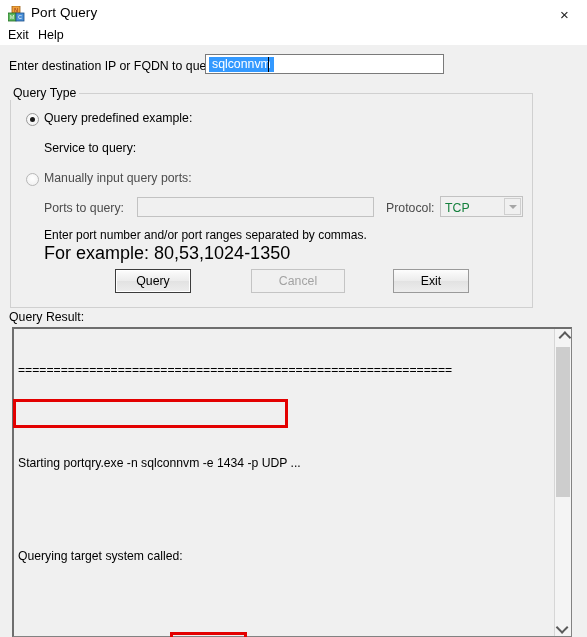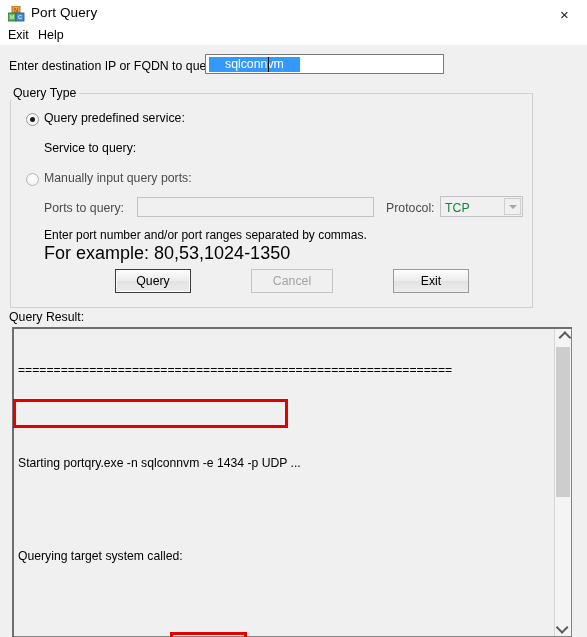--- a/index.html
+++ b/index.html
@@ -93,21 +93,21 @@
     padding: 0;
     overflow: hidden;
   }
   #dest-input-value {
     display: inline-block;
     margin: 2px 0 0 3px;
     font-size: 12.3px;
     background: #3399ff;
     color: #ffffff;
     line-height: 15px;
-    padding: 0 16px;
+    padding: 0 3px;
   }
   #dest-caret {
     position: absolute;
     left: 62px; top: 2px;
     width: 1px; height: 15px;
     background: #000;
   }
 
   
   #group-query-type {
@@ -252,21 +252,21 @@
     font-size: 12.3px;
     color: #000;
     cursor: default;
   }
   #btn-query {
     left: 115px; top: 224px; width: 76px;
     border: 1px solid #3c3c3c;
     box-shadow: inset 0 0 0 1px #ffffff;
   }
   #btn-cancel {
-    left: 251px; top: 224px; width: 82px;
+    left: 251px; top: 224px; width: 94px;
     color: #a3a3a3;
     border: 1px solid #c4c4c4;
     background: #f0f0f0;
   }
   #btn-exit {
     left: 393px; top: 224px; width: 76px;
   }
 
   
   #result-label {
@@ -371,21 +371,21 @@
   <div id="dest-label">Enter destination IP or FQDN to query:</div>
   <div id="dest-input">
     <span id="dest-input-value">sqlconnvm</span>
     <span id="dest-caret"></span>
   </div>
 
   <div id="group-query-type"></div>
   <div id="group-legend">Query Type</div>
 
   <div class="radio checked" id="radio-predefined"></div>
-  <div class="radio-label" id="radio-predefined-label">Query predefined service:</div>
+  <div class="radio-label" id="radio-predefined-label">Query predefined example:</div>
 
   <div id="service-label">Service to query:</div>
 
   <div class="radio" id="radio-manual"></div>
   <div class="radio-label" id="radio-manual-label">Manually input query ports:</div>
 
   <div id="ports-label">Ports to query:</div>
   <div id="ports-input" placeholder=""></div>
 
   <div id="protocol-label">Protocol:</div>

